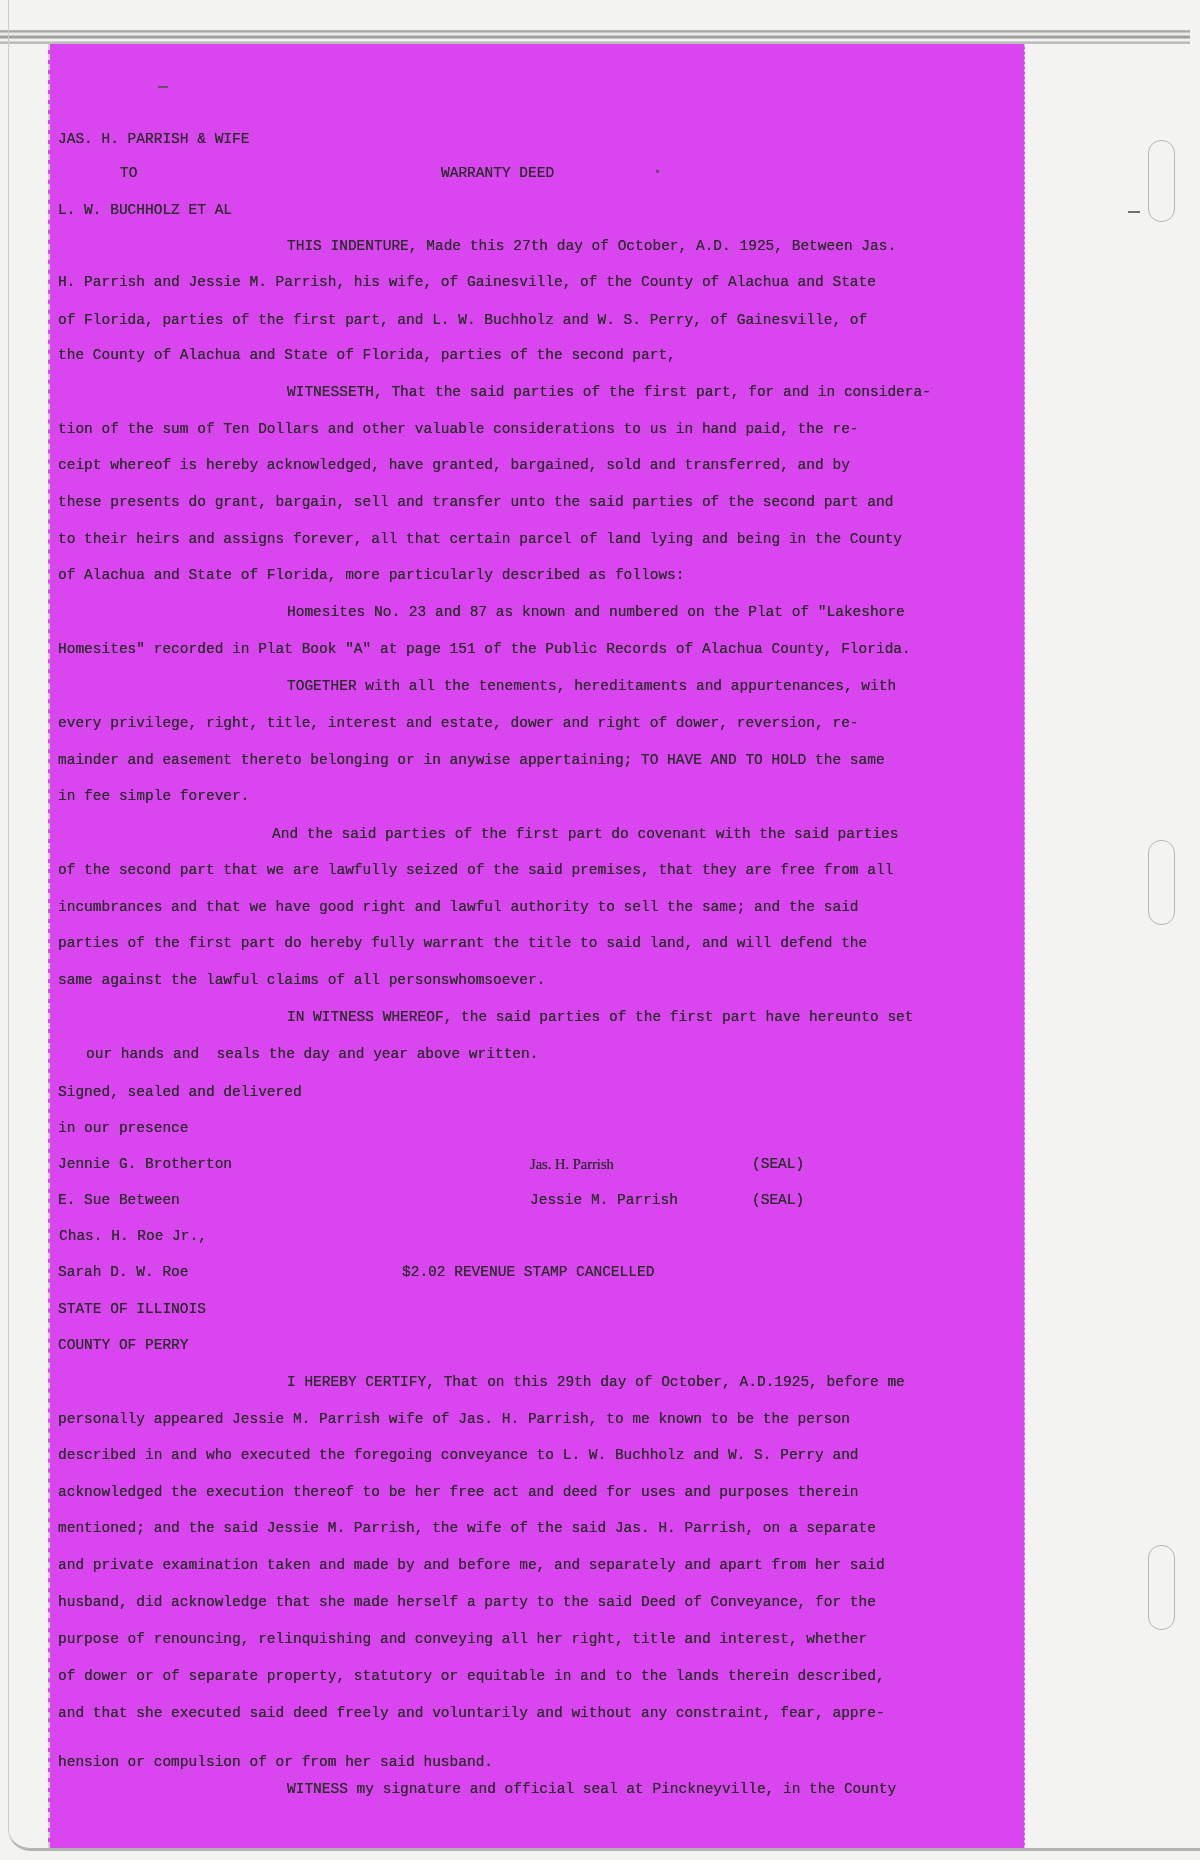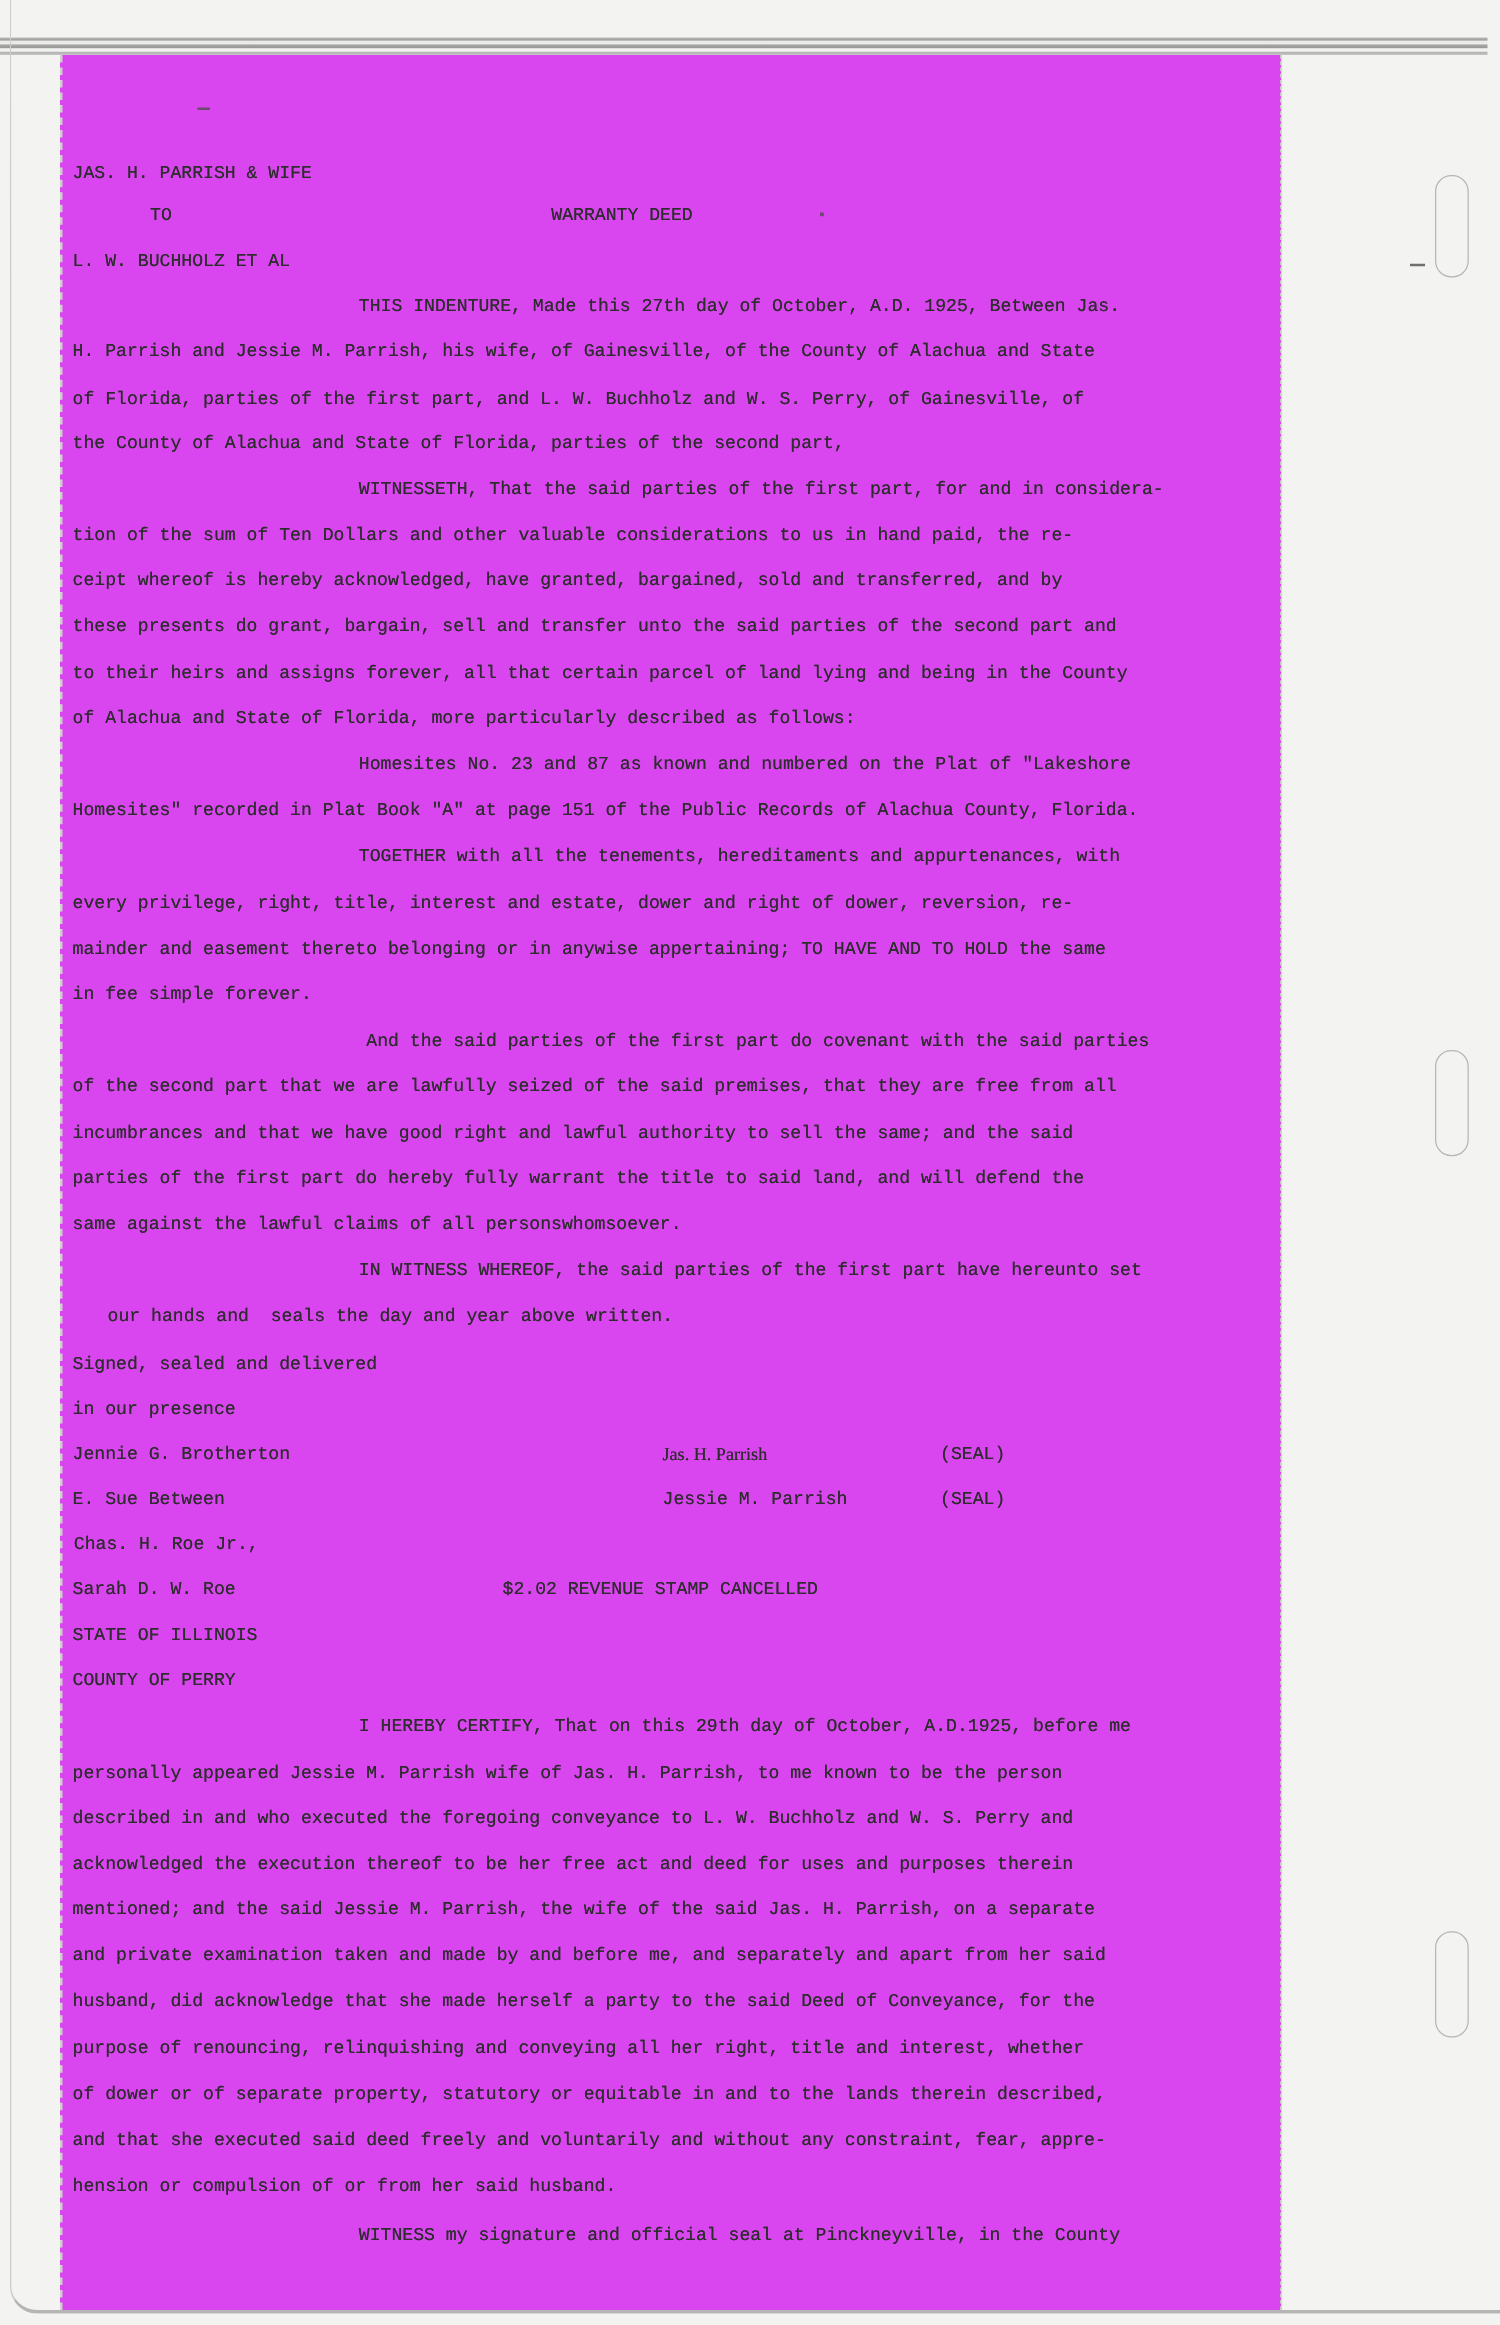--- a/index.html
+++ b/index.html
@@ -108,21 +108,21 @@
         <div class="line" style="top: 714px;">
           <span style="left: 56px;">every privilege, right, title, interest and estate, dower and right of dower, reversion, re-</span>
         </div>
         <div class="line" style="top: 751px;">
           <span style="left: 56px;">mainder and easement thereto belonging or in anywise appertaining; TO HAVE AND TO HOLD the same</span>
         </div>
         <div class="line" style="top: 787px;">
           <span style="left: 56px;">in fee simple forever.</span>
         </div>
         <div class="line" style="top: 825px;">
-          <span style="left: 291px;">And the said parties of the first part do covenant with the said parties</span>
+          <span style="left: 270px;">And the said parties of the first part do covenant with the said parties</span>
         </div>
         <div class="line" style="top: 861px;">
           <span style="left: 56px;">of the second part that we are lawfully seized of the said premises, that they are free from all</span>
         </div>
         <div class="line" style="top: 898px;">
           <span style="left: 56px;">incumbrances and that we have good right and lawful authority to sell the same; and the said</span>
         </div>
         <div class="line" style="top: 934px;">
           <span style="left: 56px;">parties of the first part do hereby fully warrant the title to said land, and will defend the</span>
         </div>
@@ -188,21 +188,21 @@
         <div class="line" style="top: 1630px;">
           <span style="left: 56px;">purpose of renouncing, relinquishing and conveying all her right, title and interest, whether</span>
         </div>
         <div class="line" style="top: 1667px;">
           <span style="left: 56px;">of dower or of separate property, statutory or equitable in and to the lands therein described,</span>
         </div>
         <div class="line" style="top: 1704px;">
           <span style="left: 56px;">and that she executed said deed freely and voluntarily and without any constraint, fear, appre-</span>
         </div>
         <div class="line" style="top: 1741px;">
-          <span style="left: 56px;">hension or compulsion of or from her said husband.</span>
+          <span style="left: 56px; margin-top: 12px;">hension or compulsion of or from her said husband.</span>
         </div>
         <div class="line" style="top: 1780px;">
           <span style="left: 285px;">WITNESS my signature and official seal at Pinckneyville, in the County</span>
         </div>
       </div>
   </div>
   <div id="rings">
       <div class="ring" style="left: 1148px; top: 140px; width: 25px; height: 80px;"></div>
       <div class="ring" style="left: 1148px; top: 840px; width: 25px; height: 83px;"></div>
       <div class="ring" style="left: 1148px; top: 1545px; width: 25px; height: 83px;"></div>

